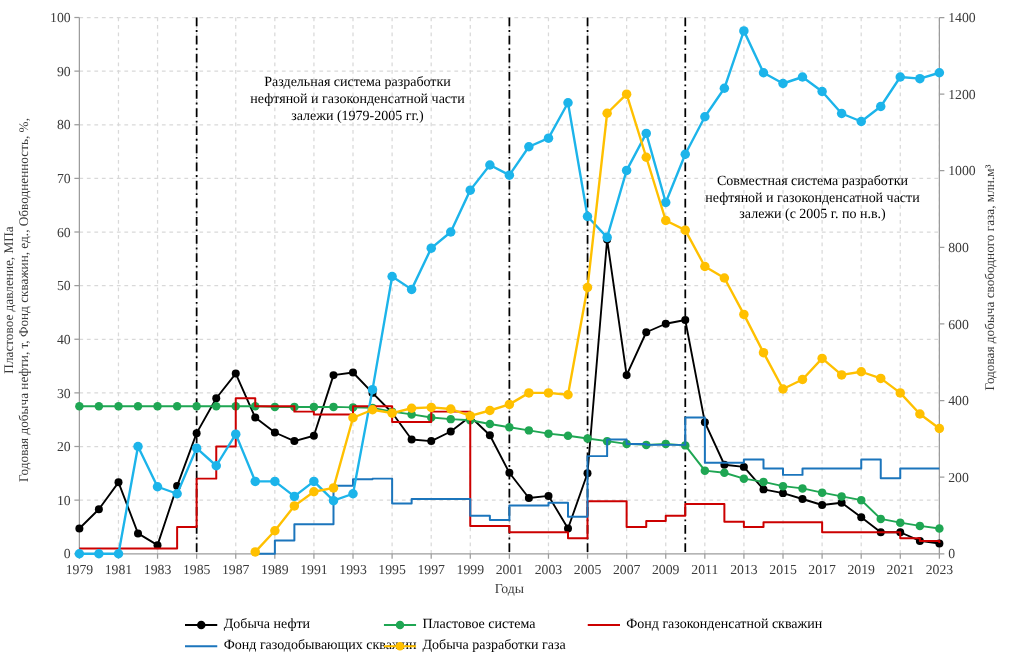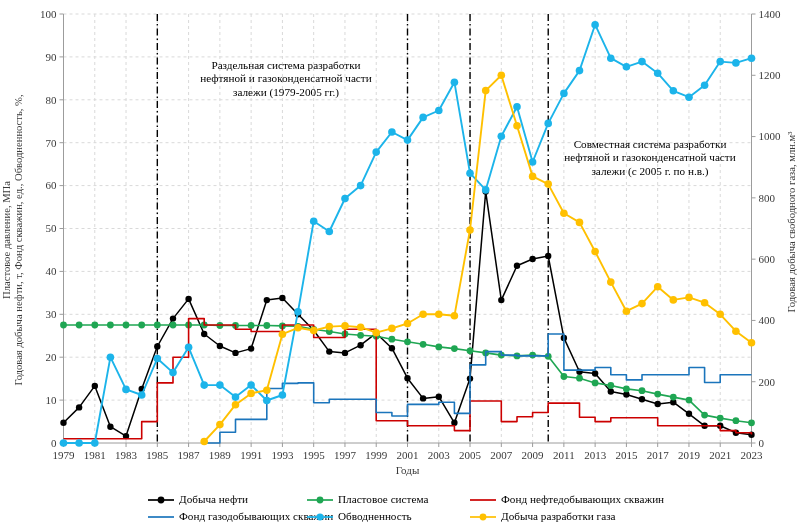--- a/index.html
+++ b/index.html
@@ -370,34 +370,27 @@
         <svg width="26" height="10">
           <line x1="0" x2="26" y1="5" y2="5" stroke="#1FA653" stroke-width="1.7"></line>
           <circle cx="13" cy="5" r="3.4" fill="#1FA653"></circle>
         </svg>
         <span>Пластовое система</span>
       </div>
       <div class="legend-item">
         <svg width="26" height="10">
           <line x1="0" x2="26" y1="5" y2="5" stroke="#CC0000" stroke-width="1.7"></line>
         </svg>
-        <span>Фонд нефтедобывающих скважин</span>
+        <span>Фонд газоконденсатной скважин</span>
       </div>
       <div class="legend-item">
         <svg width="26" height="10">
           <line x1="0" x2="26" y1="5" y2="5" stroke="#1B75BC" stroke-width="1.7"></line>
         </svg>
         <span>Фонд газодобывающих скважин</span>
-      </div>
-      <div class="legend-item">
-        <svg width="26" height="10">
-          <line x1="0" x2="26" y1="5" y2="5" stroke="#1CB4EA" stroke-width="1.7"></line>
-          <circle cx="13" cy="5" r="3.4" fill="#1CB4EA"></circle>
-        </svg>
-        <span>Обводненность</span>
       </div>
       <div class="legend-item">
         <svg width="26" height="10">
           <line x1="0" x2="26" y1="5" y2="5" stroke="#FFC000" stroke-width="1.7"></line>
           <circle cx="13" cy="5" r="3.4" fill="#FFC000"></circle>
         </svg>
         <span>Добыча разработки газа</span>
       </div>
     </div>
 </div>

